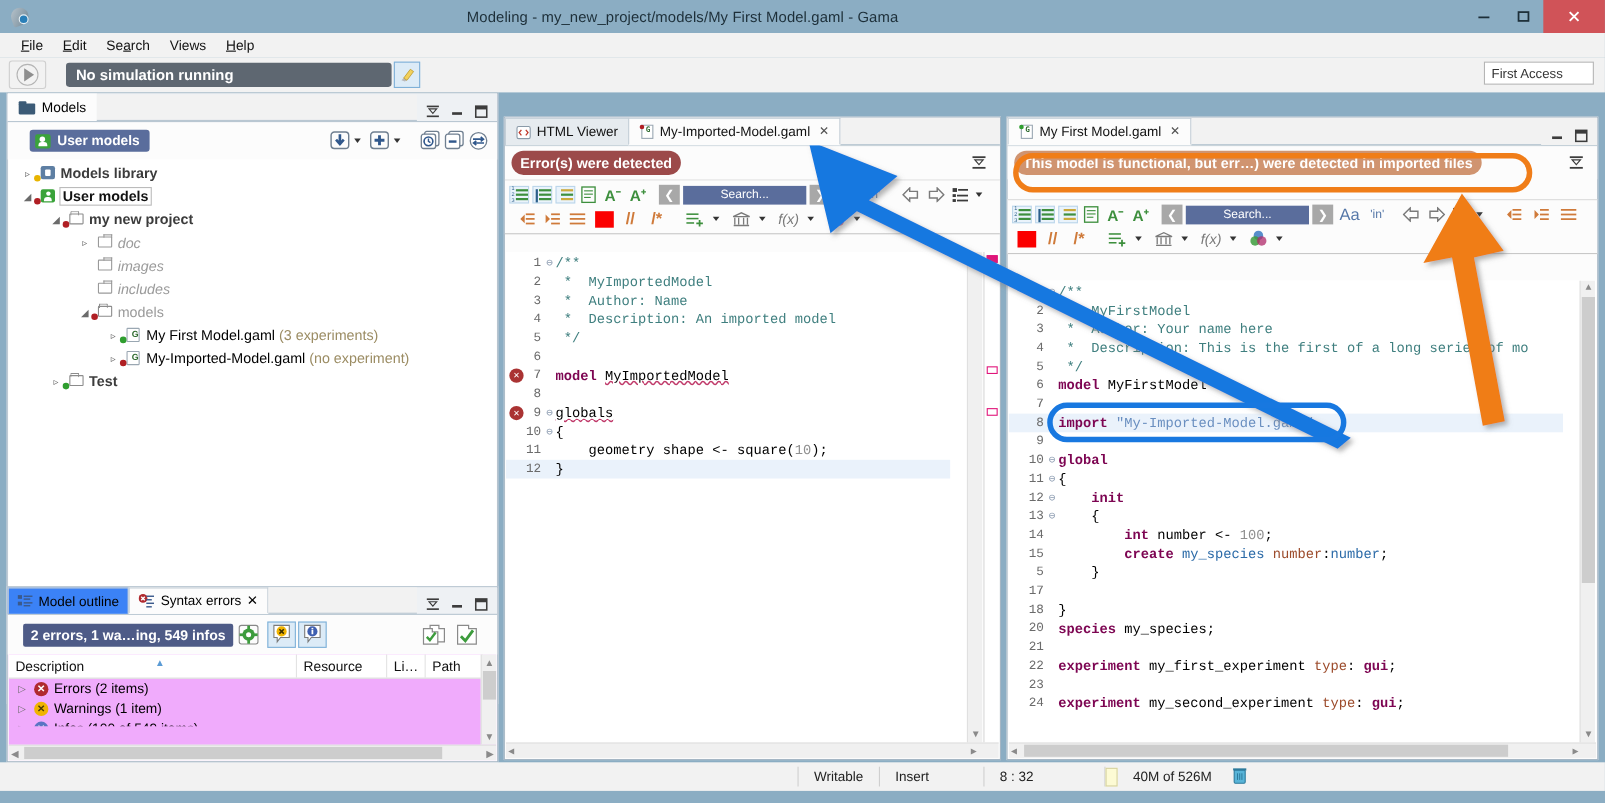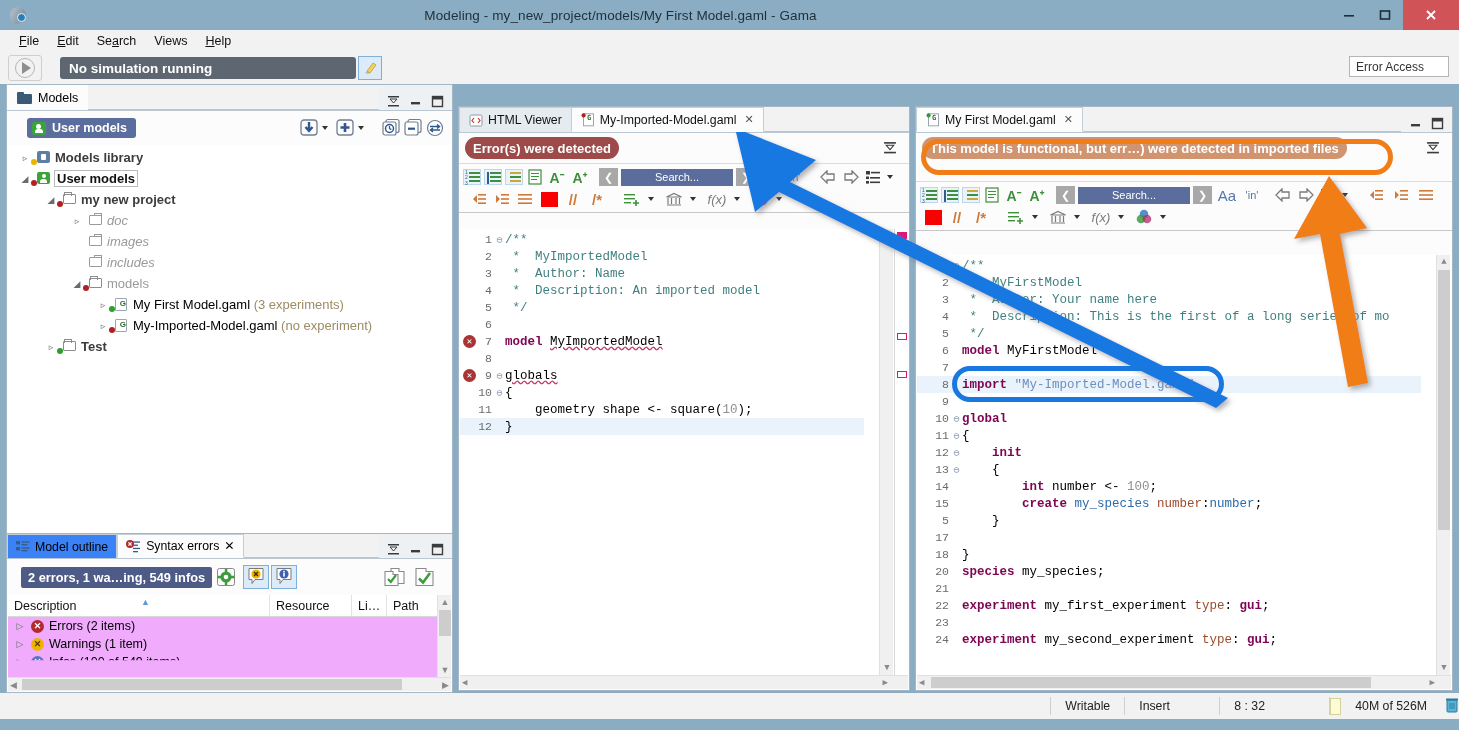--- a/index.html
+++ b/index.html
@@ -180,21 +180,21 @@
   .hl{background:#eaf2fb;}
   .sq{text-decoration:underline wavy #c03a6a;}
   .vsb{position:absolute;top:0;bottom:0;width:14px;background:#f0f0f0;border-left:1px solid #e0e0e0;}
   .vsb .thumb{position:absolute;left:1px;width:12px;background:#cdcdcd;}
   .vsb .up,.vsb .dn{position:absolute;left:0;width:14px;height:14px;display:flex;align-items:center;justify-content:center;color:#8a8a8a;font-size:9px;}
   .hsb{position:absolute;left:0;right:0;bottom:0;height:14px;background:#f0f0f0;border-top:1px solid #e0e0e0;display:flex;align-items:center;justify-content:space-between;padding:0 2px;color:#8a8a8a;font-size:9px;}
   .ruler{position:absolute;top:0;bottom:0;width:14px;background:#fff;border-left:1px solid #d8d8d8;}
   .rmark{position:absolute;left:2px;width:10px;height:7px;border:1.5px solid #e0157a;}
   .rmark.filled{background:#e0157a;}
   
-  #statusbar{position:absolute;left:0;top:693px;width:1459px;height:26px;background:#f2f2f2;display:flex;align-items:center;font-size:12.3px;color:#222;justify-content:flex-end;}
+  #statusbar{position:absolute;left:0;top:693px;width:1459px;height:26px;background:#f2f2f2;display:flex;align-items:center;font-size:12.3px;color:#222;}
   .sbcell{height:18px;display:flex;align-items:center;padding:0 14px;border-left:1px solid #cfcfcf;}
   #mem{display:flex;align-items:center;border-left:1px solid #cfcfcf;height:18px;}
   #memswatch{width:11px;height:17px;background:#fdfbd4;border:1px solid #d6d2a0;}
   
   #annots{position:absolute;left:0;top:0;width:1459px;height:730px;pointer-events:none;}
   #blue-ring{position:absolute;left:952px;top:366px;width:272px;height:36px;border:5px solid #1878e0;border-radius:18px;}
   #orange-ring{position:absolute;left:921px;top:139px;width:472px;height:36px;border:5px solid #f07d18;border-radius:18px;}
 </style>
 </head>
 <body>
@@ -236,21 +236,21 @@
         <div class="tri"></div>
       </div>
   </div>
   <div id="sim-status">No simulation running</div>
   <div id="brush-btn">
     <svg width="16" height="16" viewBox="0 0 16 16">
       <path d="M3 13 L5 11 L8 13 L6 14 Z" fill="#b9b9b9"></path>
       <path d="M5 11 L11 3 L14 5 L8 13 Z" fill="#f2d15c" stroke="#b9952a" stroke-width="0.7"></path>
     </svg>
   </div>
-  <div id="quick-access" placeholder="Quick Access">Error Access</div>
+  <div id="quick-access" placeholder="Quick Access">First Access</div>
 </div>
 
 <div id="explorer" class="panel">
   <div class="tabrow">
     <div id="explorer-tab">
       <span class="folder-ic"></span>
       <span>Models</span>
     </div>
     <div class="tabfill"></div>
     <div class="viewbtns">

